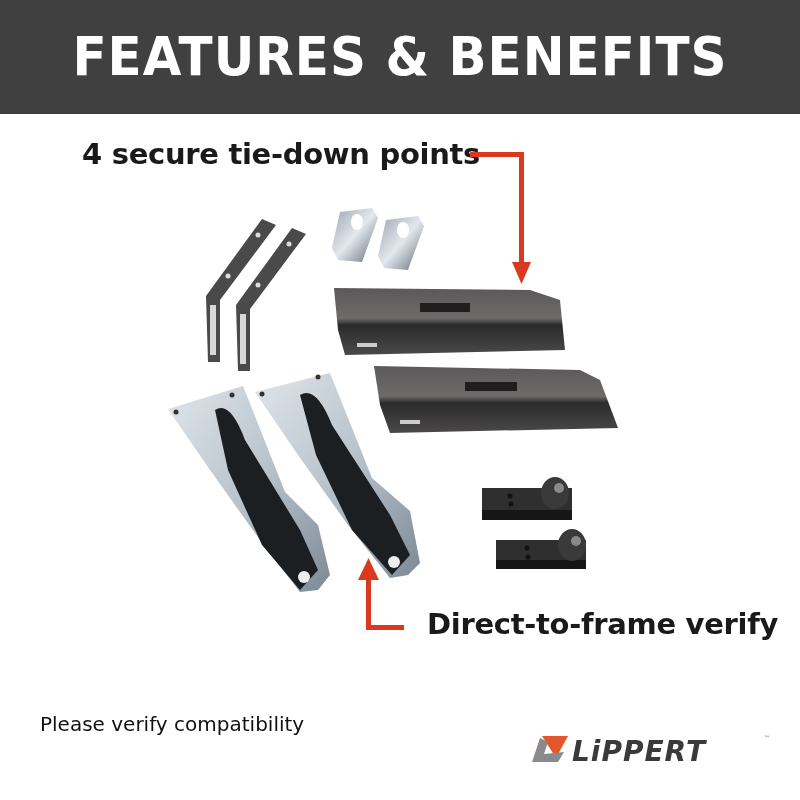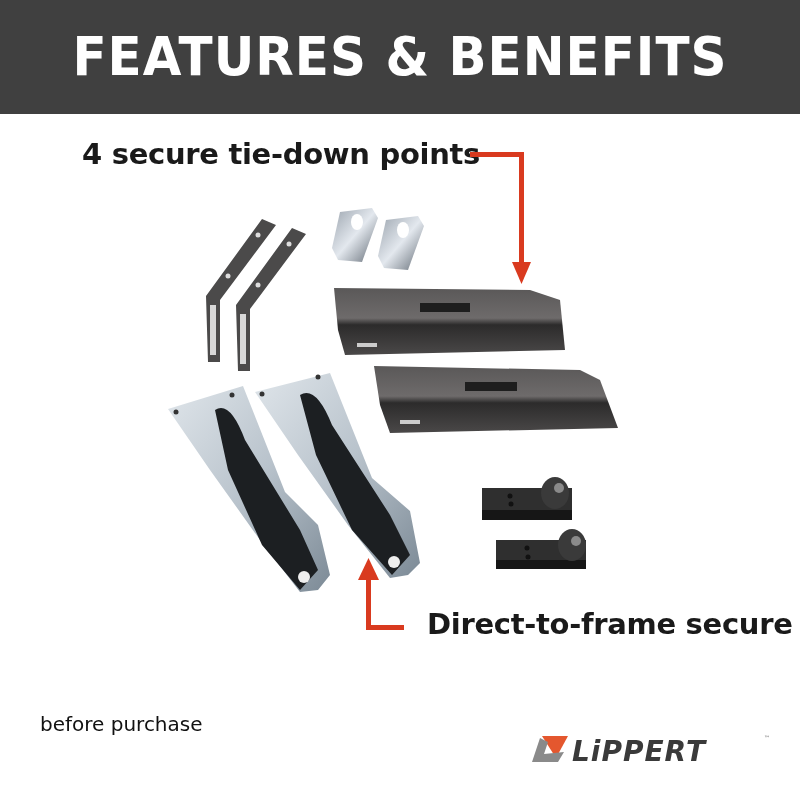--- a/index.html
+++ b/index.html
@@ -21,21 +21,21 @@
   .logo { position:absolute; left:528px; top:728px; width:245px; height:44px; }
 </style>
 </head>
 <body>
 
 <div class="banner">
   <div class="banner-title">FEATURES &amp; BENEFITS</div>
 </div>
 
 <div class="callout callout-1">4 secure tie-down points</div>
-<div class="callout callout-2">Direct-to-frame secure</div>
+<div class="callout callout-2">Direct-to-frame verify</div>
 
 <svg class="product" viewBox="0 0 800 800">
   <defs>
     <linearGradient id="rail" x1="0" y1="0" x2="0" y2="1">
       <stop offset="0" stop-color="#5a5858"></stop>
       <stop offset="0.45" stop-color="#6e6b6b"></stop>
       <stop offset="0.55" stop-color="#2c2b2b"></stop>
       <stop offset="1" stop-color="#4a4848"></stop>
     </linearGradient>
     <linearGradient id="plate" x1="0" y1="0" x2="1" y2="1">
@@ -113,21 +113,21 @@
     <polygon points="512,262 531,262 521.5,284"></polygon>
   </g>
   <g fill="#d93a1f">
     <rect x="366" y="578" width="5" height="52"></rect>
     <rect x="366" y="625" width="38" height="5"></rect>
     <polygon points="358,580 379,580 368.5,558"></polygon>
   </g>
 </svg>
 
 <div class="note">
-  <div>before purchase</div>
+  <div>Please verify compatibility</div>
 </div>
 
 <svg class="logo" viewBox="0 0 245 44">
   <g>
     <polygon points="14,8 40,8 28,30" fill="#e4572e"></polygon>
     <path d="M12,10 L4,34 L30,34 L36,24 L16,26 L20,14 Z" fill="#8a8a8a"></path>
   </g>
   <text x="44" y="33" font-family="DejaVu Sans, sans-serif" font-weight="bold" font-style="italic" font-size="28" fill="#3a3a3a" letter-spacing="1">LiPPERT</text>
   <text x="236" y="12" font-family="DejaVu Sans, sans-serif" font-size="6" fill="#555">™</text>
 </svg>

